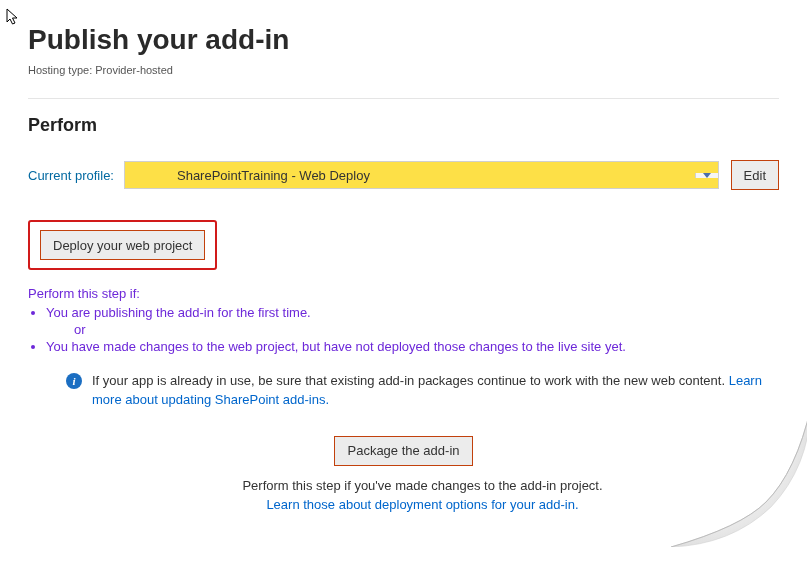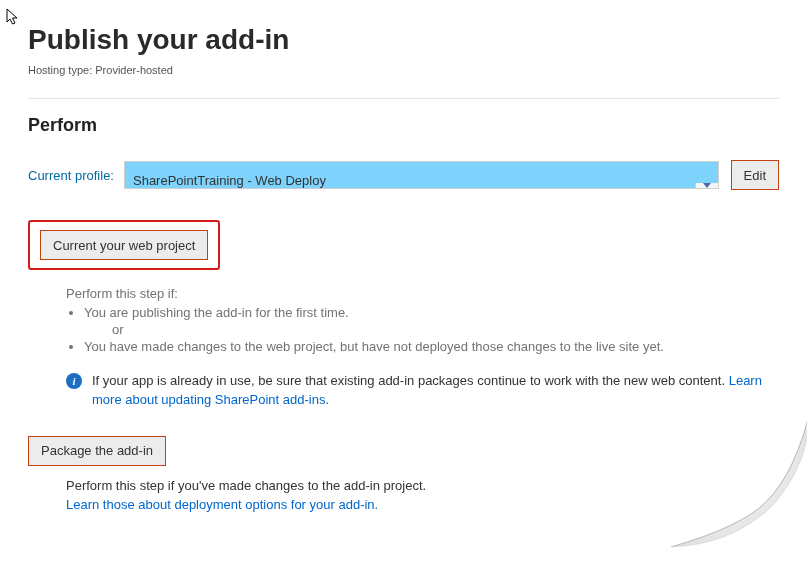--- a/index.html
+++ b/index.html
@@ -47,22 +47,23 @@
     font-size: 13px;
     color: #0369a1;
     margin-right: 10px;
     white-space: nowrap;
   }
   .profile-select {
     flex: 1;
     height: 26px;
     border: 1px solid #cfcfcf;
     display: flex;
-    align-items: flex-end;
-    background: #7dd3fc;
+    align-items: center;
+    background: #fde047;
+    padding-left: 44px;
   }
   .profile-value {
     flex: 1;
     padding: 0 8px;
     font-size: 13px;
     color: #333;
     display: flex;
     align-items: center;
   }
   .profile-arrow {
@@ -90,23 +91,22 @@
     display: inline-block;
     border: 2px solid #d11a1a;
     border-radius: 3px;
     padding: 8px 10px;
     margin-bottom: 10px;
   }
   .action-block {
     margin-bottom: 26px;
   }
   .action-desc {
-    margin-left: 38px;
-    font-size: 13px;
-    color: #737373;
+    font-size: 13px;
+    color: #6d28d9;
   }
   .action-desc .lead {
     margin: 6px 0 4px 0;
   }
   ul.bullets {
     list-style: disc;
     margin: 2px 0 6px 0;
     padding-left: 18px;
   }
   ul.bullets li {
@@ -140,21 +140,21 @@
     margin-top: 1px;
     font-style: italic;
     font-family: Georgia, serif;
   }
   .info-text { line-height: 1.45; }
   a.link {
     color: #0066cc;
     text-decoration: none;
     cursor: pointer;
   }
-  .package-block { margin-top: 24px; }
+  .package-block { margin-top: 24px; text-align: center; }
   .package-desc {
     margin-left: 38px;
     margin-top: 10px;
     font-size: 13px;
     color: #333;
     line-height: 1.5;
   }
   
   .cursor {
     position: absolute;
@@ -201,21 +201,21 @@
         <svg viewBox="0 0 8 5">
             <path d="M0 0 L8 0 L4 5 Z" fill="#4a6ea9"></path>
           </svg>
       </div>
     </div>
     <div class="btn edit-btn">Edit</div>
   </div>
 
   <div class="action-block">
     <div class="highlight-box">
-      <div class="btn">Current your web project</div>
+      <div class="btn">Deploy your web project</div>
     </div>
     <div class="action-desc">
       <div class="lead">Perform this step if:</div>
       <ul class="bullets">
         <li>
           <span>You are publishing the add-in for the first time.</span>
           <div class="or-line">or</div>
         </li>
         <li>You have made changes to the web project, but have not deployed those changes to the live site yet.</li>
       </ul>

